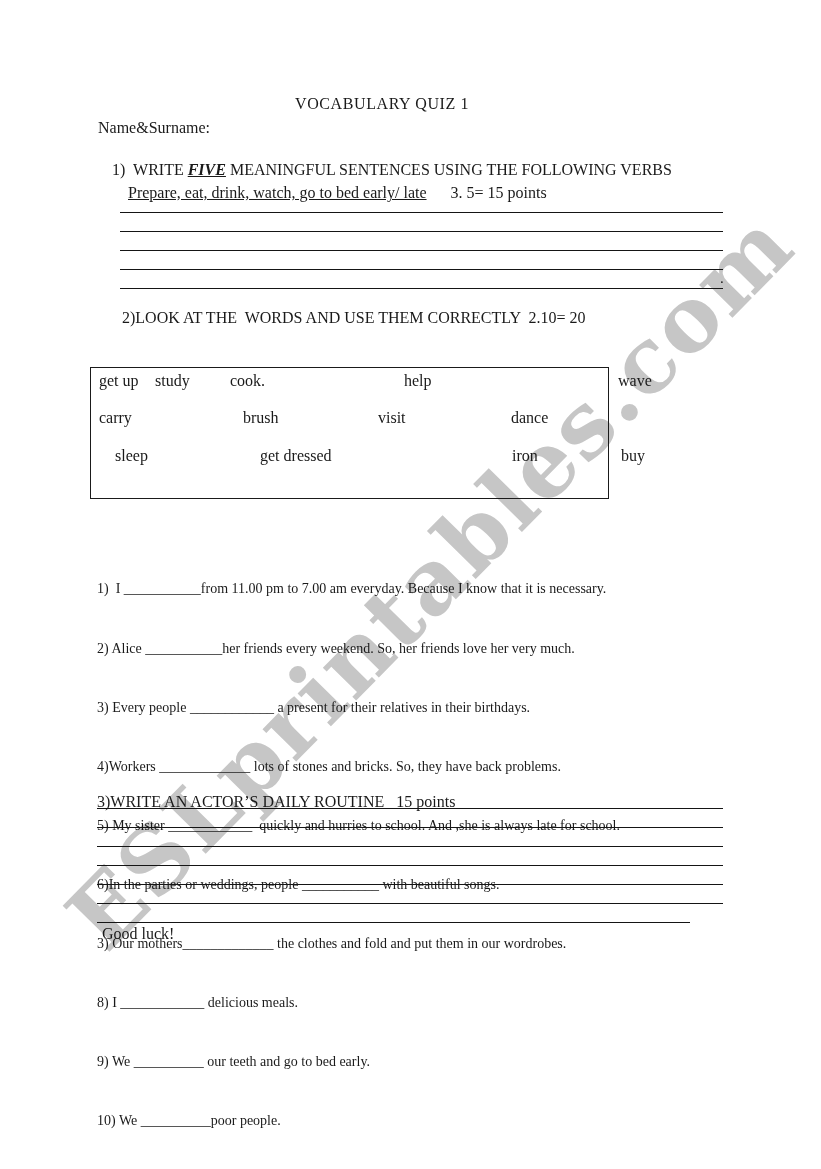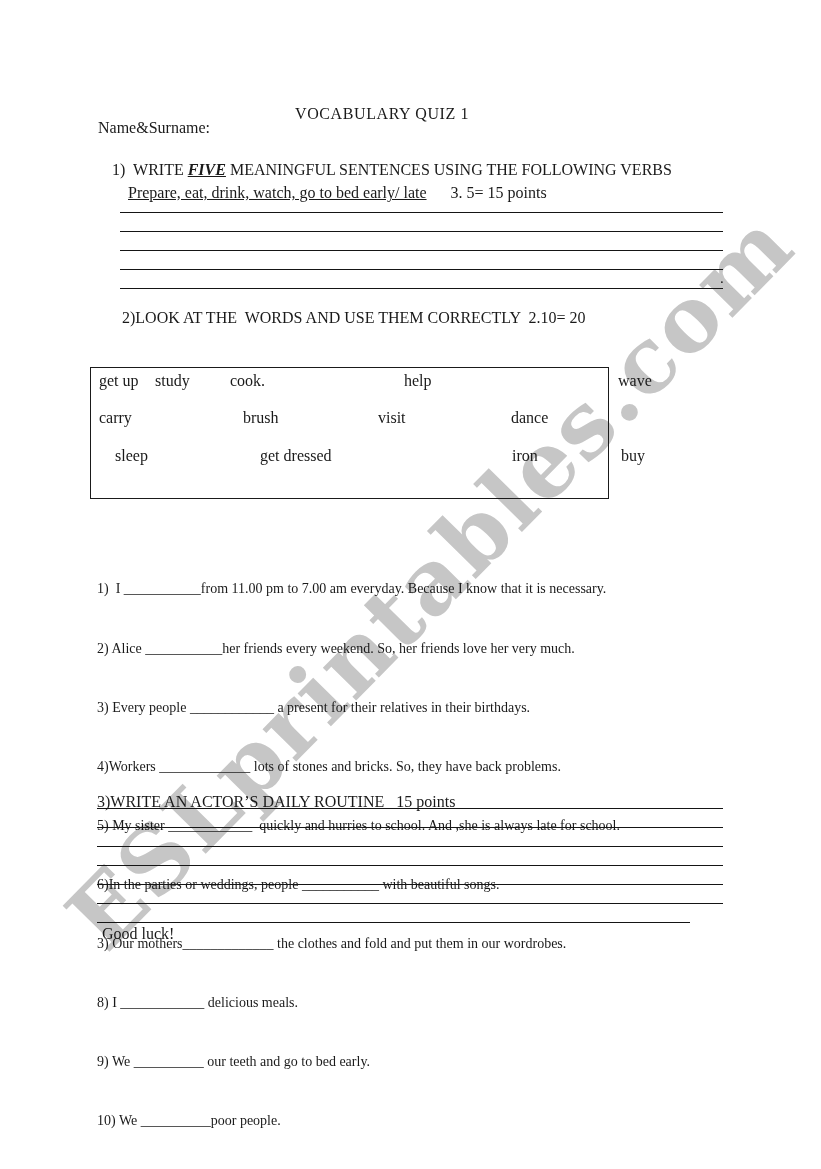--- a/index.html
+++ b/index.html
@@ -24,21 +24,21 @@
     font-size:90px;
     letter-spacing:2px;
     color:#c6c6c6;
     z-index:0;
     white-space:nowrap;
     user-select:none;
   }
   .content { position:absolute; inset:0; z-index:1; }
   .abs { position:absolute; white-space:pre; }
   .t16 { font-size:16px; }
-  .title { letter-spacing:0.6px;margin-top:10px; }
+  .title { letter-spacing:0.6px; }
   .emph { font-weight:bold; font-style:italic; text-decoration:underline; }
   .und { text-decoration:underline; }
   .rule { position:absolute; height:0; border-top:1px solid #151515; }
   .wordbox {
     position:absolute;
     left:90px; top:367px;
     width:519px; height:132px;
     border:1px solid #1a1a1a;
   }
   .wordbox span { position:absolute; font-size:16px; white-space:pre; }

